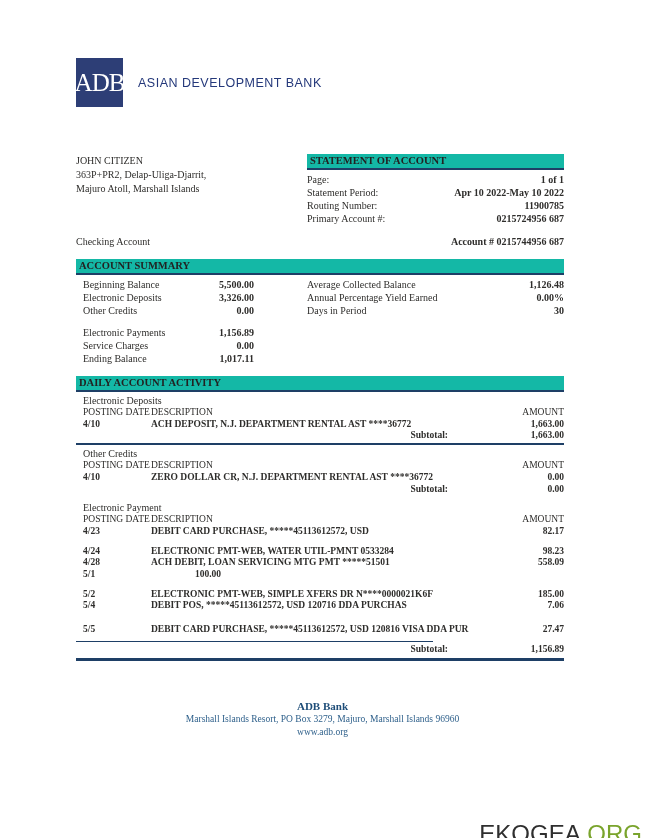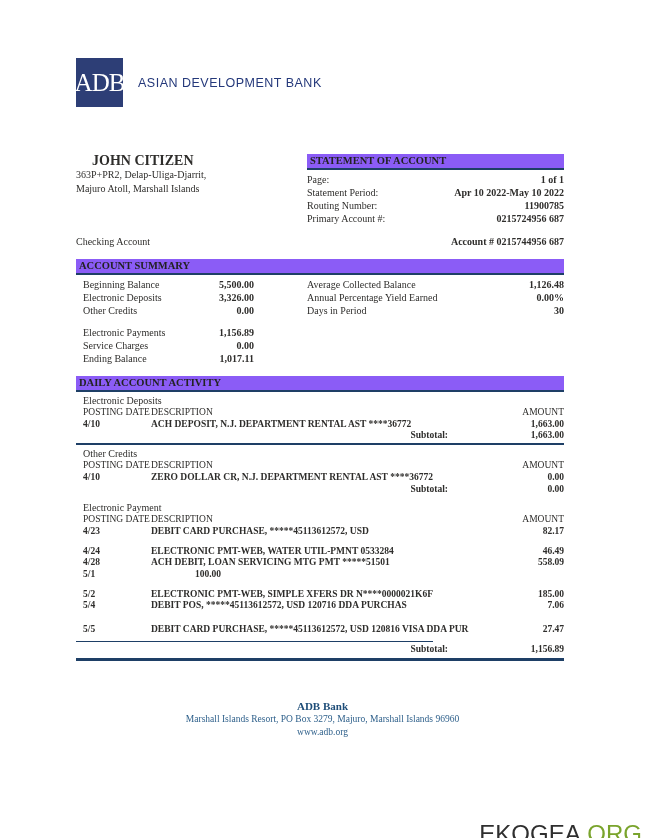--- a/index.html
+++ b/index.html
@@ -14,24 +14,24 @@
 
   
   .logo-row { display:flex; align-items:center; gap:15px; }
   .logo-box { width:47px; height:49px; background:#2d3e76; display:flex; align-items:center; justify-content:center; }
   .logo-text { color:#ffffff; font-size:25px; letter-spacing:-1px; font-family:"Liberation Serif",serif; }
   .bank-name { font-family:"Liberation Sans","DejaVu Sans",sans-serif; font-weight:normal; font-size:12.5px; letter-spacing:0.5px; color:#24387a; }
 
   
   .info-row { display:flex; justify-content:space-between; margin-top:47px; }
   .customer { font-size:10px; line-height:14px; width:220px; }
-  .cust-name { font-weight:bold; font-size:14px;margin-left:16px; }
+  .cust-name { font-weight:normal; font-size:10px; }
   .stmt-block { width:257px; }
   .band {
-    background:#8b5cf6; border-bottom:2px solid #1e3f66;
+    background:#14b8a6; border-bottom:2px solid #1e3f66;
     font-weight:bold; font-size:10.5px; padding:0 3px 1px 3px; line-height:13px; color:#222;
   }
   .stmt-rows { margin-top:3px; font-size:10px; }
   .kv { display:flex; justify-content:space-between; line-height:13px; }
   .kv .v { font-weight:bold; text-align:right; }
 
   .account-line { display:flex; justify-content:space-between; font-size:10px; margin-top:10px; line-height:13px; }
   .account-line .v { font-weight:bold; }
 
   
@@ -207,21 +207,21 @@
           <span class="c-amt">AMOUNT</span>
         </div>
         <div class="trow data">
           <span class="c-date">4/23</span>
           <span class="c-desc">DEBIT CARD PURCHASE, *****45113612572, USD</span>
           <span class="c-amt">82.17</span>
         </div>
         <div class="trow data gap-sm">
           <span class="c-date">4/24</span>
           <span class="c-desc">ELECTRONIC PMT-WEB, WATER UTIL-PMNT 0533284</span>
-          <span class="c-amt">46.49</span>
+          <span class="c-amt">98.23</span>
         </div>
         <div class="trow data">
           <span class="c-date">4/28</span>
           <span class="c-desc">ACH DEBIT, LOAN SERVICING MTG PMT *****51501</span>
           <span class="c-amt">558.09</span>
         </div>
         <div class="trow data">
           <span class="c-date">5/1</span>
           <span class="c-amt">100.00</span>
         </div>

